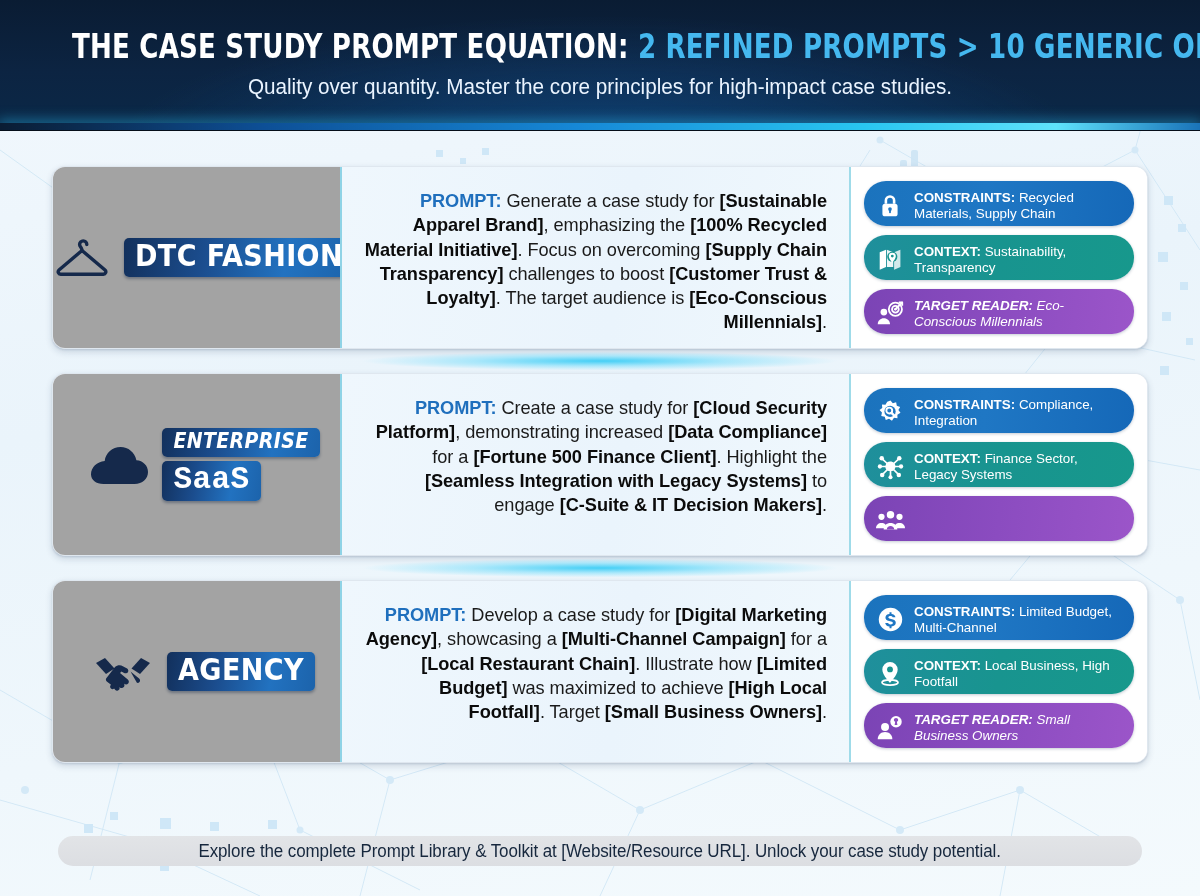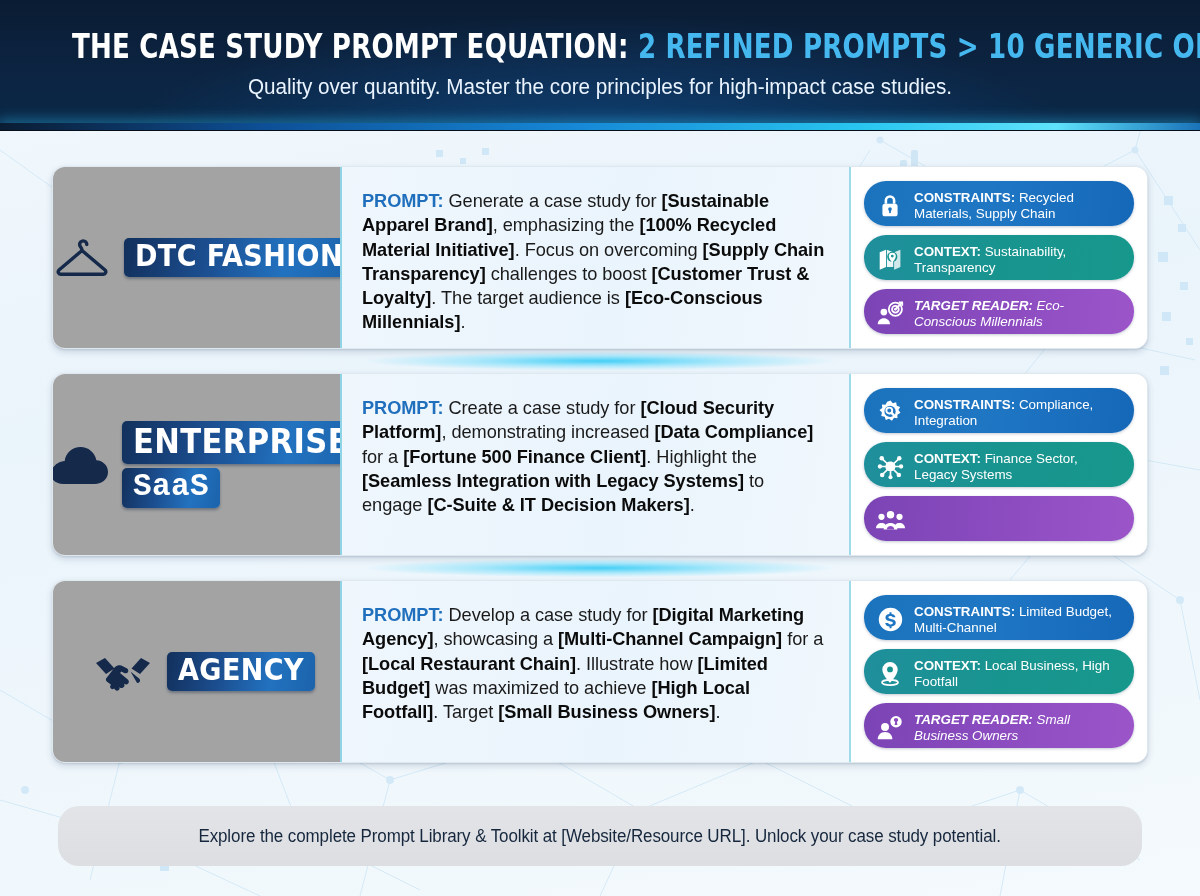--- a/index.html
+++ b/index.html
@@ -84,31 +84,31 @@
   .badge-line {
     background: linear-gradient(100deg, #12305c 0%, #1b4d8e 35%, #2272c0 70%, #1c63ab 100%);
     border-radius: 5px;
     padding: 3px 11px 5px 11px;
     box-shadow: 0 2px 3px rgba(10,30,60,.35);
     display: inline-block;
     line-height: 1.02;
     white-space: nowrap;
   }
   .badge-line + .badge-line { margin-top: 4px; }
-  .bl-1 { font-size: 34px; }
+  .bl-1 { font-size: 21px; font-style: italic; }
   .bl-2 { font-size: 31px; font-family: Liberation Mono, monospace; }
   .bl-small { font-size: 30px; }
 
   .col-prompt {
     flex: 1 1 auto;
     background: linear-gradient(100deg, #eff7fd 0%, #eaf4fc 55%, #f0f8fd 100%);
     border-left: 2px solid #8fd3e6;
     border-right: 2px solid #9fdbe9;
     padding: 22px 22px 10px 20px;
-    display: flex; align-items: flex-start;
+    display: flex; align-items: flex-start; text-align: right;
   }
   .prompt-text {
     font-size: 18.2px; line-height: 1.335; color: #1a1a1a;
     letter-spacing: -.05px;
   }
   .prompt-text .plabel { color: #1f6fbd; font-weight: 700; }
   .prompt-text b { font-weight: 700; color: #0b0b0b; }
 
   .col-tags {
     width: 296px; flex: 0 0 296px;
@@ -134,21 +134,21 @@
   
   .sep-glow {
     position: absolute; left: 0; right: 0; bottom: -25px; height: 26px;
     pointer-events: none; z-index: 4;
     background: radial-gradient(ellipse 330px 13px at 50% 50%, rgba(60,205,245,.95) 0%, rgba(90,215,250,.45) 38%, rgba(150,225,250,0) 72%);
   }
 
   
   .footer {
     position: absolute; left: 58px; bottom: 30px;
-    width: 1084px; height: 60px; z-index: 3;
+    width: 1084px; height: 30px; z-index: 3;
     display: flex; align-items: center; justify-content: center;
     background: linear-gradient(180deg, #e2e4e7 0%, #dcdee2 100%);
     border-radius: 21px;
   }
   .footer-txt {
     font-size: 17.5px; color: #16273d; letter-spacing: -.1px;
     transform: scaleX(.97);
   }
 </style>
 </head>

